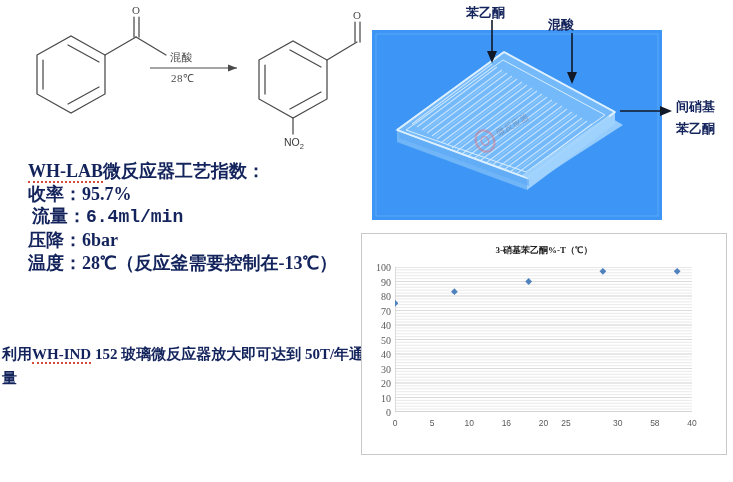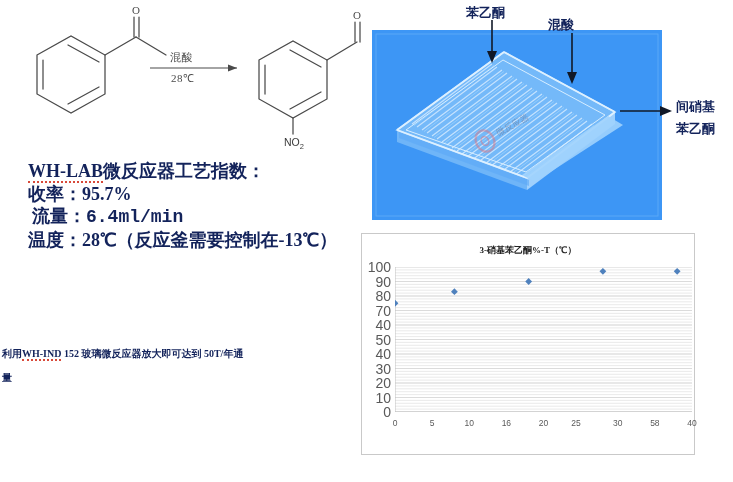--- a/index.html
+++ b/index.html
@@ -42,21 +42,21 @@
   .squiggle{
     border-bottom:2px dotted #d84a3a;
     padding-bottom:0px;
   }
   .bottomline{
     position:absolute;
     left:0;top:342px;width:366px;
     color:#13235b;
     font-family:"Liberation Serif",serif;
     font-weight:bold;
-    font-size:10px;
+    font-size:15px;
     line-height:24px;
     padding-left:2px;
     box-sizing:border-box;
   }
 
   
   .reactor{
     position:absolute;left:372px;top:30px;width:290px;height:190px;
     background:#3d96f5;
     overflow:hidden;
@@ -73,21 +73,21 @@
   }
   .lbl-acetophenone{left:466px;top:4px;}
   .lbl-mixedacid{left:548px;top:16px;}
   .lbl-prod1{left:676px;top:98px;}
   .lbl-prod2{left:676px;top:120px;}
 
   .arrow-svg{position:absolute;left:0;top:0;width:733px;height:482px;pointer-events:none;}
 
   
   .chartbox{
-    position:absolute;left:361px;top:233px;width:334px;height:222px;
+    position:absolute;left:361px;top:233px;width:366px;height:222px;
     background:#ffffff;
     border:1px solid #c9c9c9;
     box-sizing:border-box;
   }
   .chart-title{
     position:absolute;left:0;top:10px;width:100%;
     text-align:center;
     font-family:"Liberation Serif",serif;
     font-weight:bold;
     font-size:9px;
@@ -97,22 +97,22 @@
   .plot{
     position:absolute;
     left:33px;top:33px;
     width:297px;height:145px;
   }
   .plot svg{display:block;}
   .ytick{
     position:absolute;
     right:100%;
     margin-right:4px;
-    font-family:Liberation Sans, sans-serif;
-    font-size:14px;
+    font-family:Liberation Serif, serif;
+    font-size:10px;
     color:#595959;
     transform:translateY(-50%);
     white-space:nowrap;
   }
   .xtick{
     position:absolute;
     top:100%;
     margin-top:6px;
     font-family:"Liberation Sans",sans-serif;
     font-size:8.5px;
@@ -167,20 +167,21 @@
     </svg>
 
     <div class="cond cond-top">混酸</div>
     <div class="cond cond-bot">28℃</div>
   </div>
 
   <div class="spec">
     <div class="ln"><span class="squiggle">WH-LAB</span><span>微反应器工艺指数：</span></div>
     <div class="ln">收率：95.7%</div>
     <div class="ln indent">流量：6.4ml/min</div>
+    <div class="ln">压降：6bar</div>
     <div class="ln">温度：28℃（反应釜需要控制在-13℃）</div>
   </div>
 
   <div class="bottomline">
     <span>利用</span><span class="squiggle">WH-IND</span><span> 152 玻璃微反应器放大即可达到 50T/年通</span><br>
     <span>量</span>
   </div>
 
   <div class="reactor">
     <svg width="290" height="190" viewBox="0 0 290 190">
@@ -388,20 +389,20 @@
         <div class="ytick" style="top: 58px;">40</div>
         <div class="ytick" style="top: 43.5px;">70</div>
         <div class="ytick" style="top: 29px;">80</div>
         <div class="ytick" style="top: 14.5px; margin-left: 48px;">90</div>
         <div class="ytick" style="top: 0px;">100</div>
         <div class="xtick" style="left: 0px;">0</div>
         <div class="xtick" style="left: 37.125px;">5</div>
         <div class="xtick" style="left: 74.25px;">10</div>
         <div class="xtick" style="left: 111.375px;">16</div>
         <div class="xtick" style="left: 148.5px;">20</div>
-        <div class="xtick" style="left: 181px;">25</div>
+        <div class="xtick" style="left: 171px;">25</div>
         <div class="xtick" style="left: 222.75px;">30</div>
         <div class="xtick" style="left: 259.875px;">58</div>
         <div class="xtick" style="left: 297px;">40</div>
       </div>
   </div>
 
 </div>
 
 </body></html>

